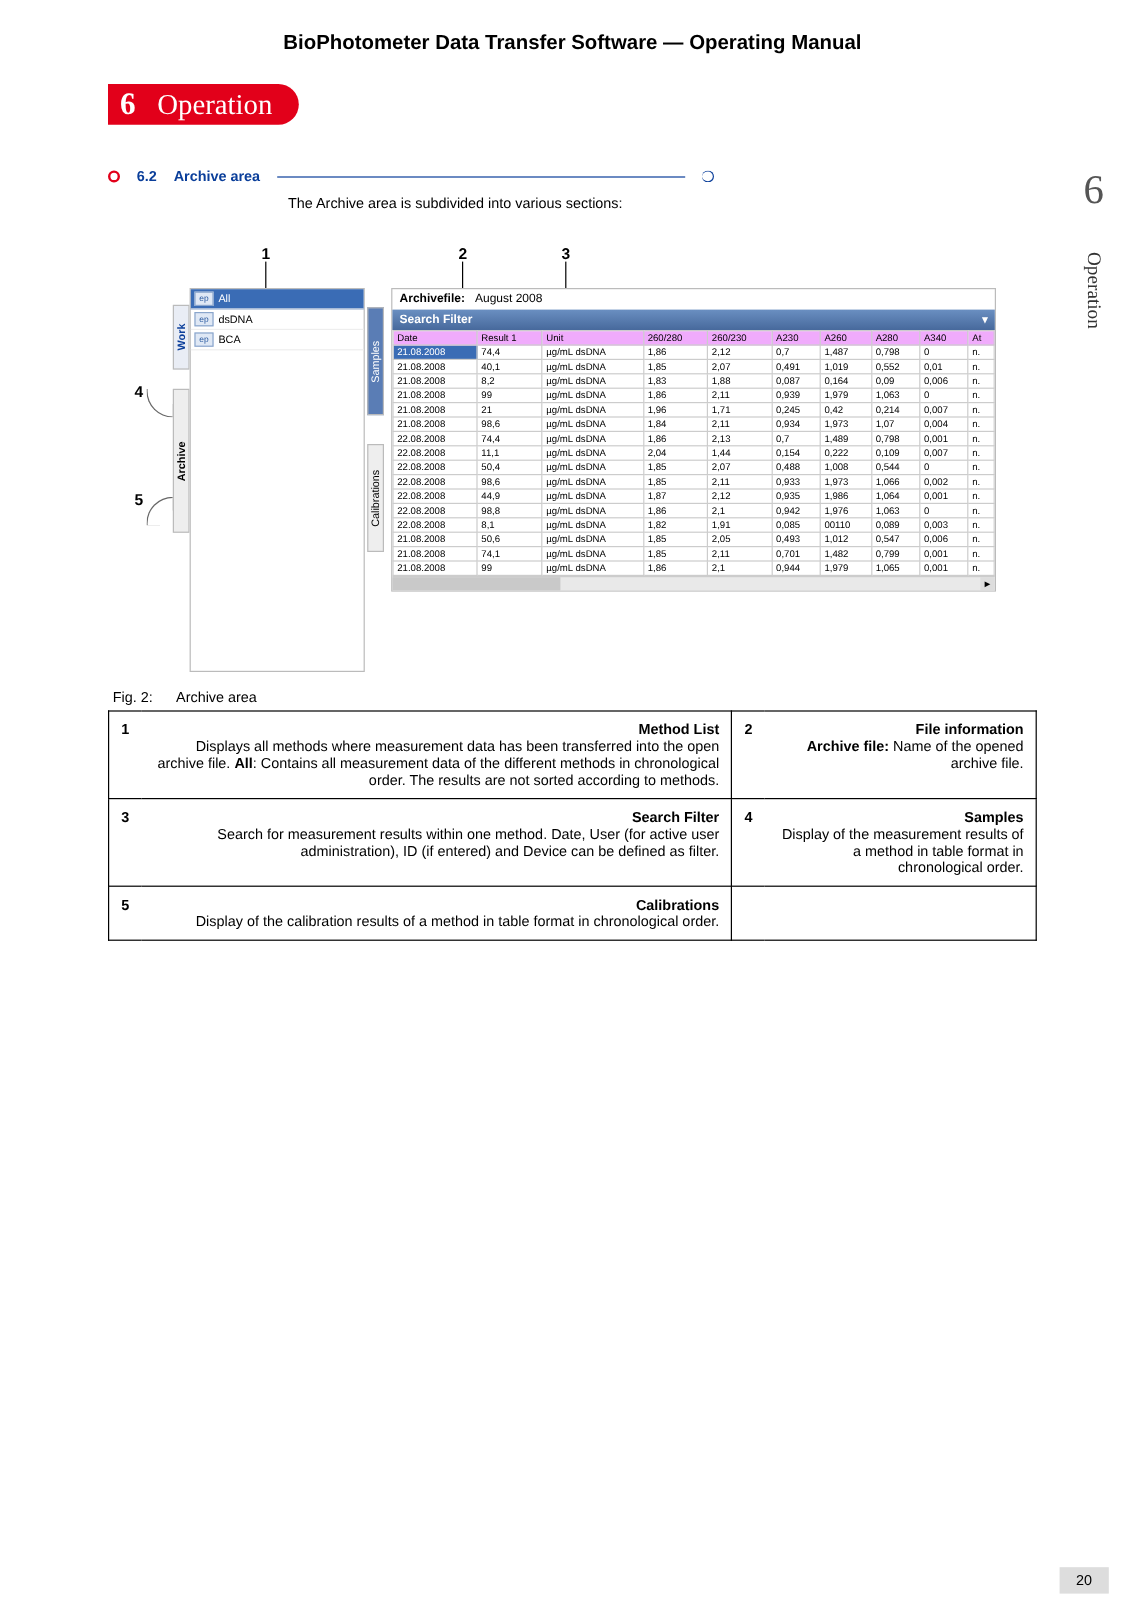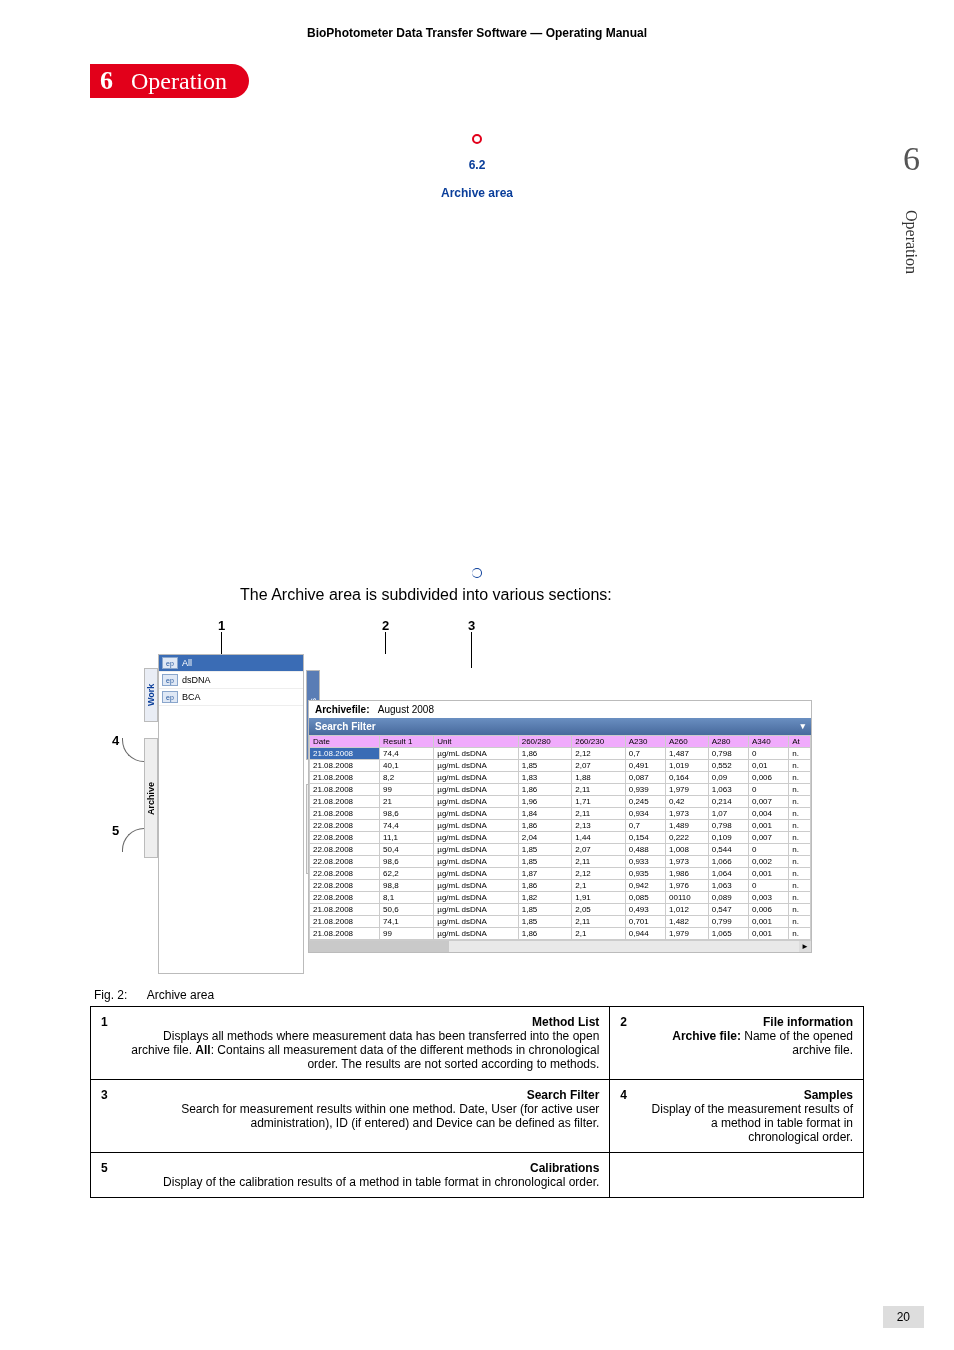--- a/index.html
+++ b/index.html
@@ -7,21 +7,21 @@
     margin: 0;
     font-family: Arial, Helvetica, sans-serif;
     font-size: 12px;
     background: #fff;
     width: 954px;
     height: 1350px;
     position: relative;
   }
   .page-header {
     text-align: center;
-    font-size: 12px;
+    font-size: 17px;
     font-weight: bold;
     padding: 26px 0 18px 0;
   }
   .big-num {
     position: absolute;
     right: 34px;
     top: 140px;
     font-size: 34px;
     font-family: Georgia, serif;
     color: #555;
@@ -58,37 +58,36 @@
   }
   .chapter-num { font-size: 26px; font-weight: bold; font-family: Georgia, serif; }
   .chapter-title { font-size: 24px; font-family: Georgia, serif; }
   .section-row {
     display: flex;
     align-items: center;
     gap: 14px;
     margin-top: 36px;
     color: #0a3e9a;
     font-weight: bold;
-    flex-direction: column;
   }
   .section-row .bullet {
     width: 10px; height: 10px; border: 2px solid #e2001a; border-radius: 50%;
   }
   .section-line {
     height: 1px;
     background: #0a3e9a;
     flex: 0 0 340px;
   }
   .section-cap {
     width: 10px; height: 10px; border: 1px solid #0a3e9a; border-radius: 50%;
     border-left: none;
   }
   .intro {
-    margin: 8px 0 14px 150px;
-    font-size: 16px;
+    margin: 8px 0 28px 150px;
+    font-size: 12px;
   }
   
   .shot {
     position: relative;
     margin-left: 22px;
     height: 360px;
     width: 720px;
   }
   .callout-num {
     position: absolute;
@@ -125,25 +124,24 @@
     border: 1px solid #bbb;
     padding: 6px 1px;
     text-align: center;
   }
   .vt-work { left: 32px; top: 50px; height: 54px; background:#e9edf5; font-weight:bold; color:#0a3e9a;}
   .vt-arch { left: 32px; top: 120px; height: 120px; background:#eee; font-weight:bold;}
   .vt-samp { left: 194px; top: 52px; height: 90px; background:#5a7db5; color:#fff;}
   .vt-cal  { left: 194px; top: 166px; height: 90px; }
   .grid-pane {
     position: absolute;
-    left: 196px; top: 36px; right: 6px;
+    left: 214px; top: 36px; right: 6px;
     width: 504px;
     border: 1px solid #bbb;
     background: #fff;
-    margin-top: 46px;
   }
   .archivefile {
     font-size: 10px; padding: 3px 6px;
   }
   .search-bar {
     background: linear-gradient(#6a8fc1,#47699c);
     color: #fff; font-size: 10px; font-weight: bold;
     padding: 3px 6px;
     position: relative;
   }
@@ -407,21 +405,21 @@
                 <td>1,85</td>
                 <td>2,11</td>
                 <td>0,933</td>
                 <td>1,973</td>
                 <td>1,066</td>
                 <td>0,002</td>
                 <td>n.</td>
               </tr>
               <tr>
                 <td>22.08.2008</td>
-                <td>62,2</td>
+                <td>44,9</td>
                 <td>µg/mL dsDNA</td>
                 <td>1,87</td>
                 <td>2,12</td>
                 <td>0,935</td>
                 <td>1,986</td>
                 <td>1,064</td>
                 <td>0,001</td>
                 <td>n.</td>
               </tr>
               <tr>

